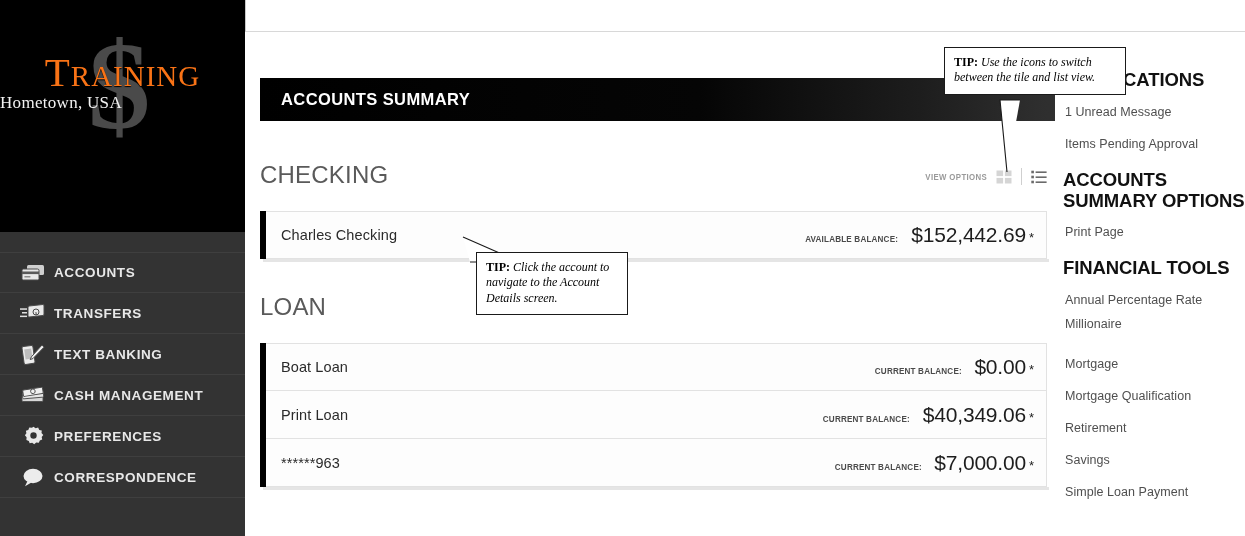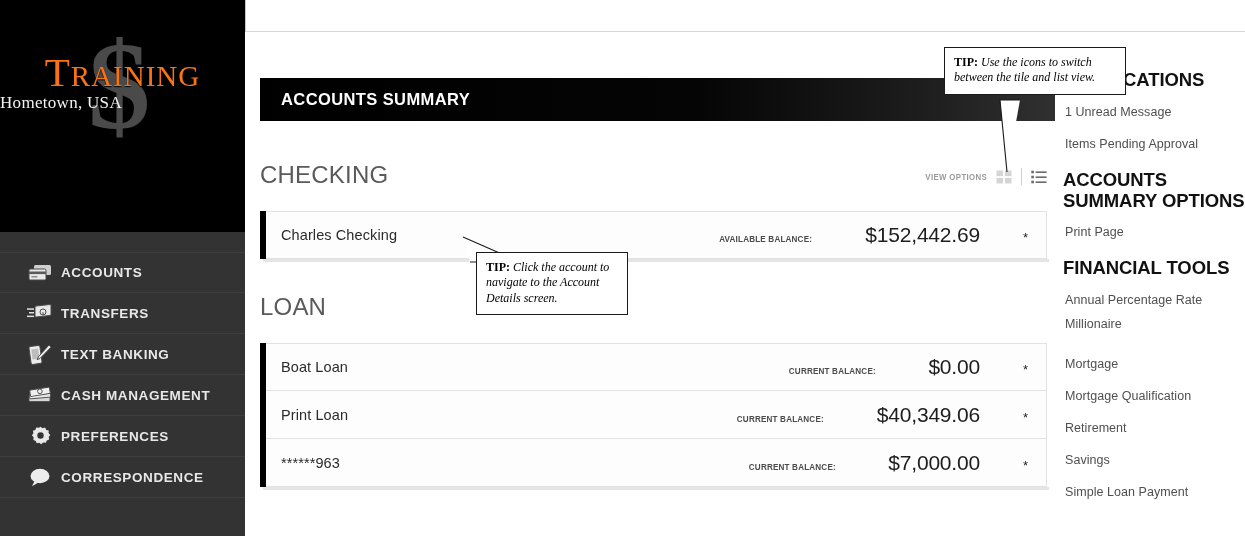--- a/index.html
+++ b/index.html
@@ -59,21 +59,21 @@
     color: #f2f2f2;
     letter-spacing: 0.3px;
     line-height: 1;
   }
 
   #nav { position: absolute; left: 0; top: 252px; width: 245px; }
   .nav-item {
     position: relative;
     display: flex; align-items: center;
     height: 41px;
-    padding-left: 24px;
+    padding-left: 17px;
     border-bottom: 1px solid #3f3f3f;
     cursor: pointer;
   }
   .nav-item:first-child { border-top: 1px solid #3f3f3f; }
   .nav-icon {
     width: 32px; height: 24px;
     display: flex; align-items: center; justify-content: center;
     margin-right: 5px;
     flex: 0 0 32px;
   }
@@ -161,22 +161,21 @@
   }
   .acct-name {
     margin-left: 21px;
     font-size: 14.5px;
     color: #2b2b2b;
     letter-spacing: 0.1px;
     text-align: center;
   }
   .acct-bal {
     display: flex; align-items: baseline;
-    margin-right: 18px;
-    gap: 40px;
+    margin-right: 12px;
   }
   .bal-label {
     font-size: 9px;
     font-weight: 700;
     color: #4a4a4a;
     letter-spacing: 0.2px;
     transform: scaleX(0.9);
     transform-origin: right baseline;
     white-space: nowrap;
   }

